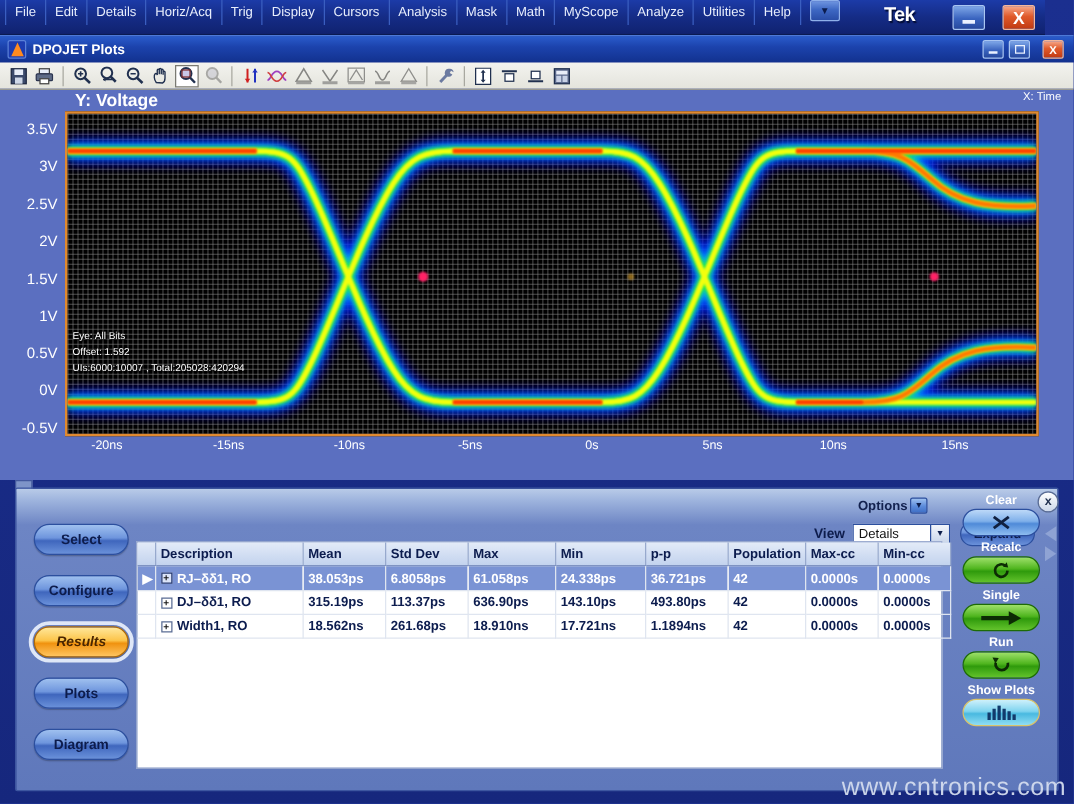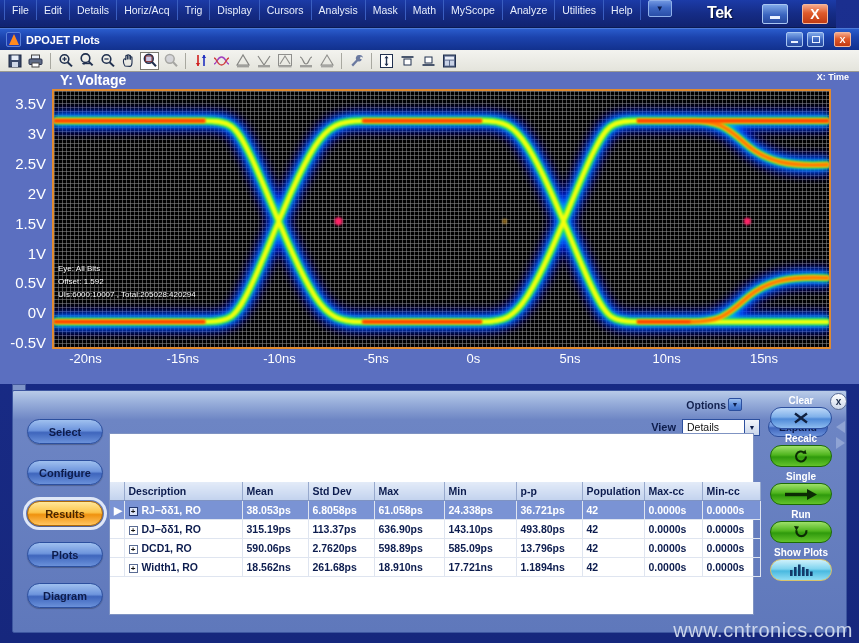--- a/index.html
+++ b/index.html
@@ -97,46 +97,46 @@
 
   
   .eyepanel {
     position: absolute; left: 0; top: 72px; width: 859px; height: 312px;
     background: #5b6fc0;
   }
   .eye-labelrow { position: relative; height: 13px; }
   .lbl-y { position: absolute; left: 60px; top: 0; font-size: 14px; font-weight: bold; color: #ffffff; }
   .lbl-title { position: absolute; left: 0; right: 0; top: 0; text-align: center;
     font-size: 9px; font-weight: bold; color: #ffffff; }
-  .lbl-x { position: absolute; right: 10px; top: 0; font-size: 9px; font-weight: bold; color: #ffffff; }
+  .lbl-x { position: absolute; right: 10px; top: 0; font-size: 9px; font-weight: normal; color: #ffffff; }
 
   .eye-graph {
     position: absolute; left: 52px; top: 17px; width: 779px; height: 260px;
     background: #000000; border: 2px solid #e08a30;
   }
   .eye-grid {
     position: absolute; inset: 0;
     background-image:
       repeating-linear-gradient(to right, rgba(190,190,190,0.55) 0 1px, transparent 1px 4px),
       repeating-linear-gradient(to bottom, rgba(190,190,190,0.55) 0 1px, transparent 1px 4px);
     background-size: 100% 1px, 1px 100%;
     background-repeat: repeat-y, repeat-x;
     background-position: 0 32.2px, 97.4px 0;
     opacity: 0.75;
   }
   .eye-canvas { position: absolute; inset: 0; }
   .eye-annot { position: absolute; left: 4px; font-size: 8px; color: #ffffff;
     text-shadow: 0 0 2px #000, 1px 1px 1px #000; white-space: nowrap; }
 
   .yticks { position: absolute; left: 0; top: 17px; width: 50px; height: 260px; }
-  .ytick { position: absolute; right: 4px; font-size: 15px; color: #ffffff;
+  .ytick { position: absolute; right: 4px; font-size: 12px; color: #ffffff;
     transform: translateY(-50%); }
 
   .xticks { position: absolute; left: 52px; top: 279px; width: 779px; height: 16px; }
-  .xtick { position: absolute; top: 0; font-size: 13px; color: #ffffff; transform: translateX(-50%); }
+  .xtick { position: absolute; top: 0; font-size: 10px; color: #ffffff; transform: translateX(-50%); }
 
   
   .bottom {
     position: absolute; left: 12px; top: 390px; width: 835px; height: 243px;
     background: linear-gradient(to bottom, #b9cbe8 0%, #9db3dd 4%, #6d85c4 12%, #5f78bb 100%);
     border: 1px solid #3d56a0;
     border-radius: 2px;
   }
   .bottom-title-bar {
     position: absolute; left: 32px; top: 4px; right: 80px; height: 20px;
@@ -160,29 +160,29 @@
     border-radius: 13px;
     background: linear-gradient(to bottom, #9fc0ef 0%, #6e95dd 45%, #3f66bd 55%, #6a91da 100%);
     border: 1px solid #2c4f9e;
     display: flex; align-items: center; justify-content: center;
     font-size: 11px; font-weight: bold; color: #0d1c4c;
     box-shadow: 0 1px 1px rgba(0,0,0,0.25);
   }
   .navbtn.selected {
     background: linear-gradient(to bottom, #ffe79a 0%, #fcc44a 45%, #f0920f 55%, #ffc560 100%);
     border: 1px solid #b06a06; color: #4a2600;
-    outline: 3px solid #dfe7f7; outline-offset: 1px;
+    outline: 3px solid #dfe7f7; outline-offset: 1px; font-style: italic;
   }
 
   
   .tablewrap {
     position: absolute; left: 96px; top: 42px; width: 645px; height: 182px;
     background: #ffffff; border: 1px solid #7f93c2;
   }
-  table.results { width: 100%; border-collapse: collapse; font-size: 10.5px; table-layout: fixed; margin-top: 48px; }
+  table.results { width: 100%; border-collapse: collapse; font-size: 10.5px; table-layout: fixed; }
   table.results th {
     background: linear-gradient(to bottom, #e3ebf8 0%, #c3d3ee 100%);
     border-right: 1px solid #97a9cd; border-bottom: 1px solid #7f93c2;
     color: #0c1c4e; font-weight: bold; text-align: left;
     padding: 3px 4px; height: 17px;
   }
   table.results td {
     border-right: 1px solid #dfe5f0; border-bottom: 1px solid #dfe5f0;
     padding: 3px 4px; color: #0c1c4e; height: 16px;
     overflow: hidden; white-space: nowrap; font-weight: bold;
@@ -616,32 +616,20 @@
             <td>113.37ps</td>
             <td>636.90ps</td>
             <td>143.10ps</td>
             <td>493.80ps</td>
             <td>42</td>
             <td>0.0000s</td>
             <td>0.0000s</td>
           </tr>
           <tr>
             <td class="rowarrow"></td>
-            <td><span class="expander">+</span><span>DCD1, RO</span></td>
-            <td>590.06ps</td>
-            <td>2.7620ps</td>
-            <td>598.89ps</td>
-            <td>585.09ps</td>
-            <td>13.796ps</td>
-            <td>42</td>
-            <td>0.0000s</td>
-            <td>0.0000s</td>
-          </tr>
-          <tr>
-            <td class="rowarrow"></td>
             <td><span class="expander">+</span><span>Width1, RO</span></td>
             <td>18.562ns</td>
             <td>261.68ps</td>
             <td>18.910ns</td>
             <td>17.721ns</td>
             <td>1.1894ns</td>
             <td>42</td>
             <td>0.0000s</td>
             <td>0.0000s</td>
           </tr>

